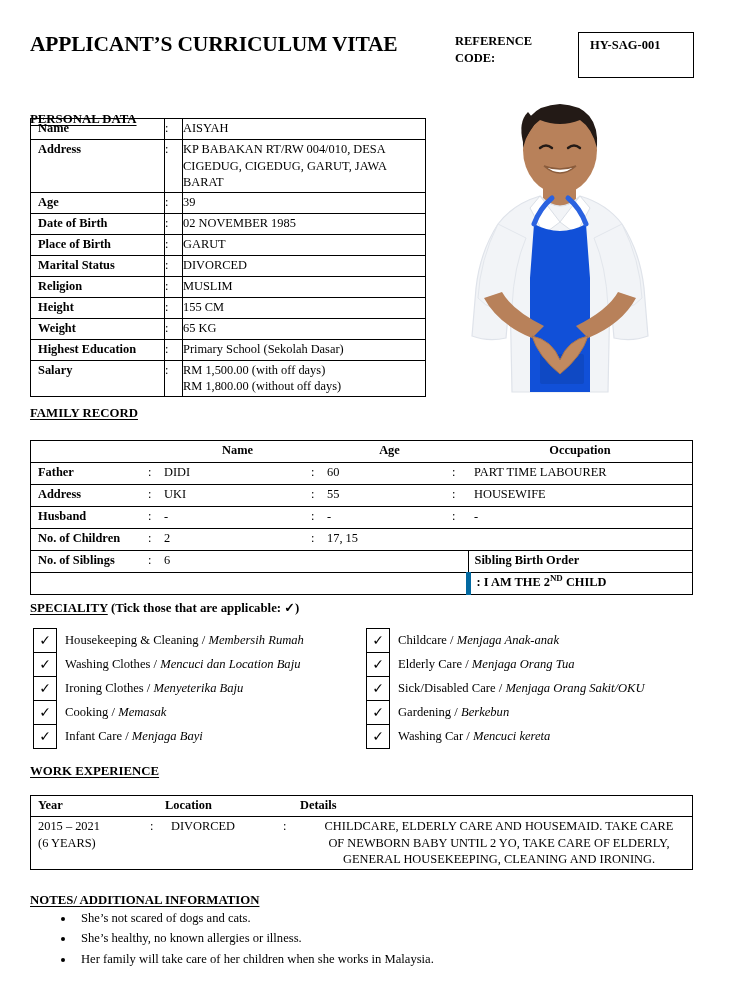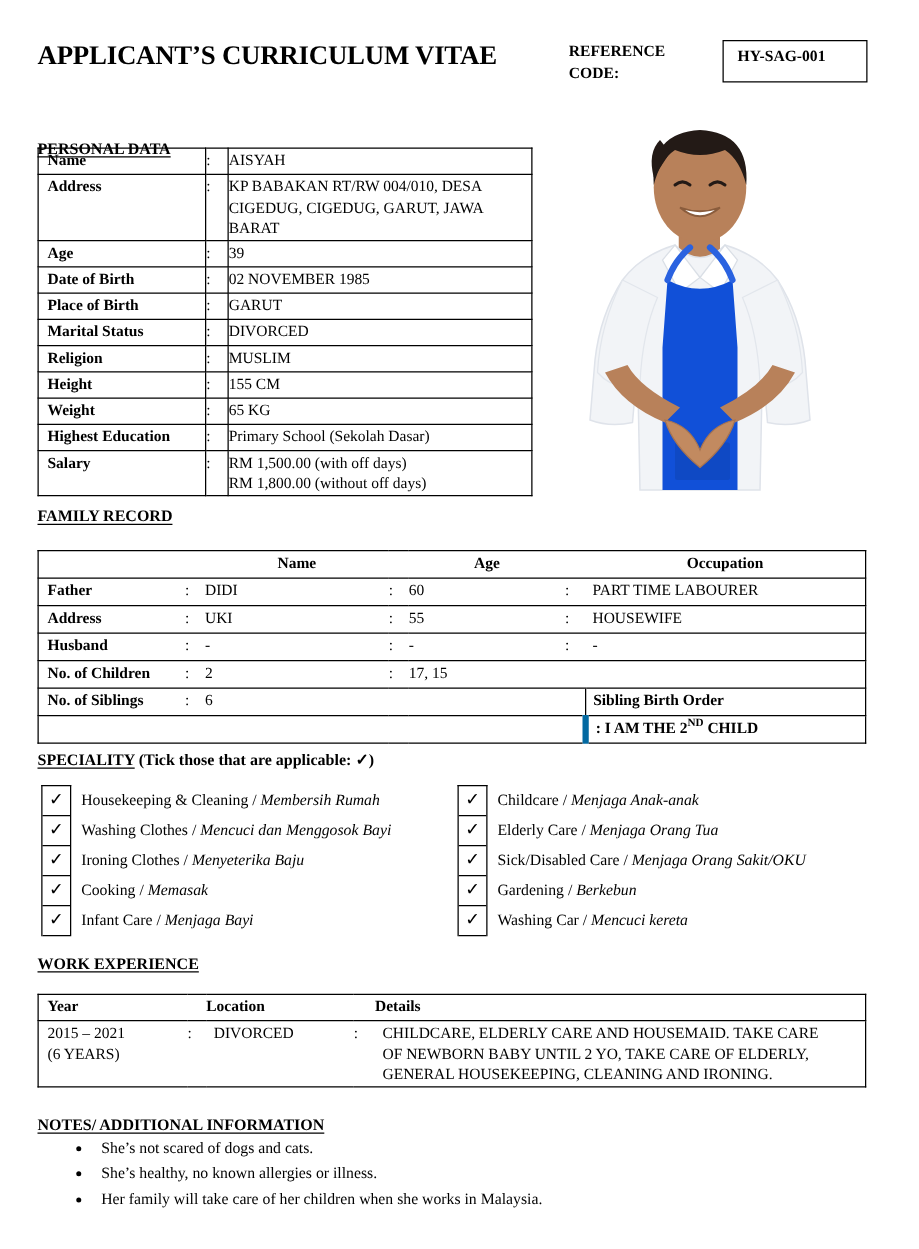--- a/index.html
+++ b/index.html
@@ -39,21 +39,21 @@
     width: 112px;
     font-size: 12.5px;
     font-weight: bold;
     line-height: 1.32;
   }
   .ref-box {
     position: absolute;
     left: 578px;
     top: 32px;
     width: 116px;
-    height: 34px;
+    height: 46px;
     border: 1.2px solid #000;
     box-sizing: border-box;
   }
   .ref-box span {
     position: absolute;
     left: 11px;
     top: 5px;
     font-size: 12.5px;
     font-weight: bold;
     white-space: nowrap;
@@ -372,21 +372,21 @@
     <div class="spec-col left">
       <div class="spec-boxes">
         <div class="cb">✓</div>
         <div class="cb">✓</div>
         <div class="cb">✓</div>
         <div class="cb">✓</div>
         <div class="cb">✓</div>
       </div>
       <div class="spec-labels">
         <div class="sl"><span>Housekeeping &amp; Cleaning / </span><i>Membersih Rumah</i></div>
-        <div class="sl"><span>Washing Clothes / </span><i>Mencuci dan Menggosok Bayi</i></div>
+        <div class="sl"><span>Washing Clothes / </span><i>Mencuci dan Location Baju</i></div>
         <div class="sl"><span>Ironing Clothes / </span><i>Menyeterika Baju</i></div>
         <div class="sl"><span>Cooking / </span><i>Memasak</i></div>
         <div class="sl"><span>Infant Care / </span><i>Menjaga Bayi</i></div>
       </div>
     </div>
 
     <div class="spec-col right">
       <div class="spec-boxes">
         <div class="cb">✓</div>
         <div class="cb">✓</div>
@@ -418,21 +418,21 @@
       <td class="wh" style="border-left:none;">Details</td>
     </tr>
     <tr>
       <td class="wyear" style="border-right:none;">
         <div>2015 – 2021</div>
         <div>(6 YEARS)</div>
       </td>
       <td class="wc" style="border-left:none;border-right:none;">:</td>
       <td class="wloc" style="border-left:none;border-right:none;padding-left:6px;">DIVORCED</td>
       <td class="wc2" style="border-left:none;border-right:none;">:</td>
-      <td style="border-left:none;padding-left:6px;">
+      <td style="border-left:none;padding-left:6px;text-align:center;">
         <div>CHILDCARE, ELDERLY CARE AND HOUSEMAID. TAKE CARE</div>
         <div>OF NEWBORN BABY UNTIL 2 YO, TAKE CARE OF ELDERLY,</div>
         <div>GENERAL HOUSEKEEPING, CLEANING AND IRONING.</div>
       </td>
     </tr>
   </tbody>
     </table>
 
   <div class="section-head" id="notes-head">
     <span class="u">NOTES/ ADDITIONAL INFORMATION</span>

